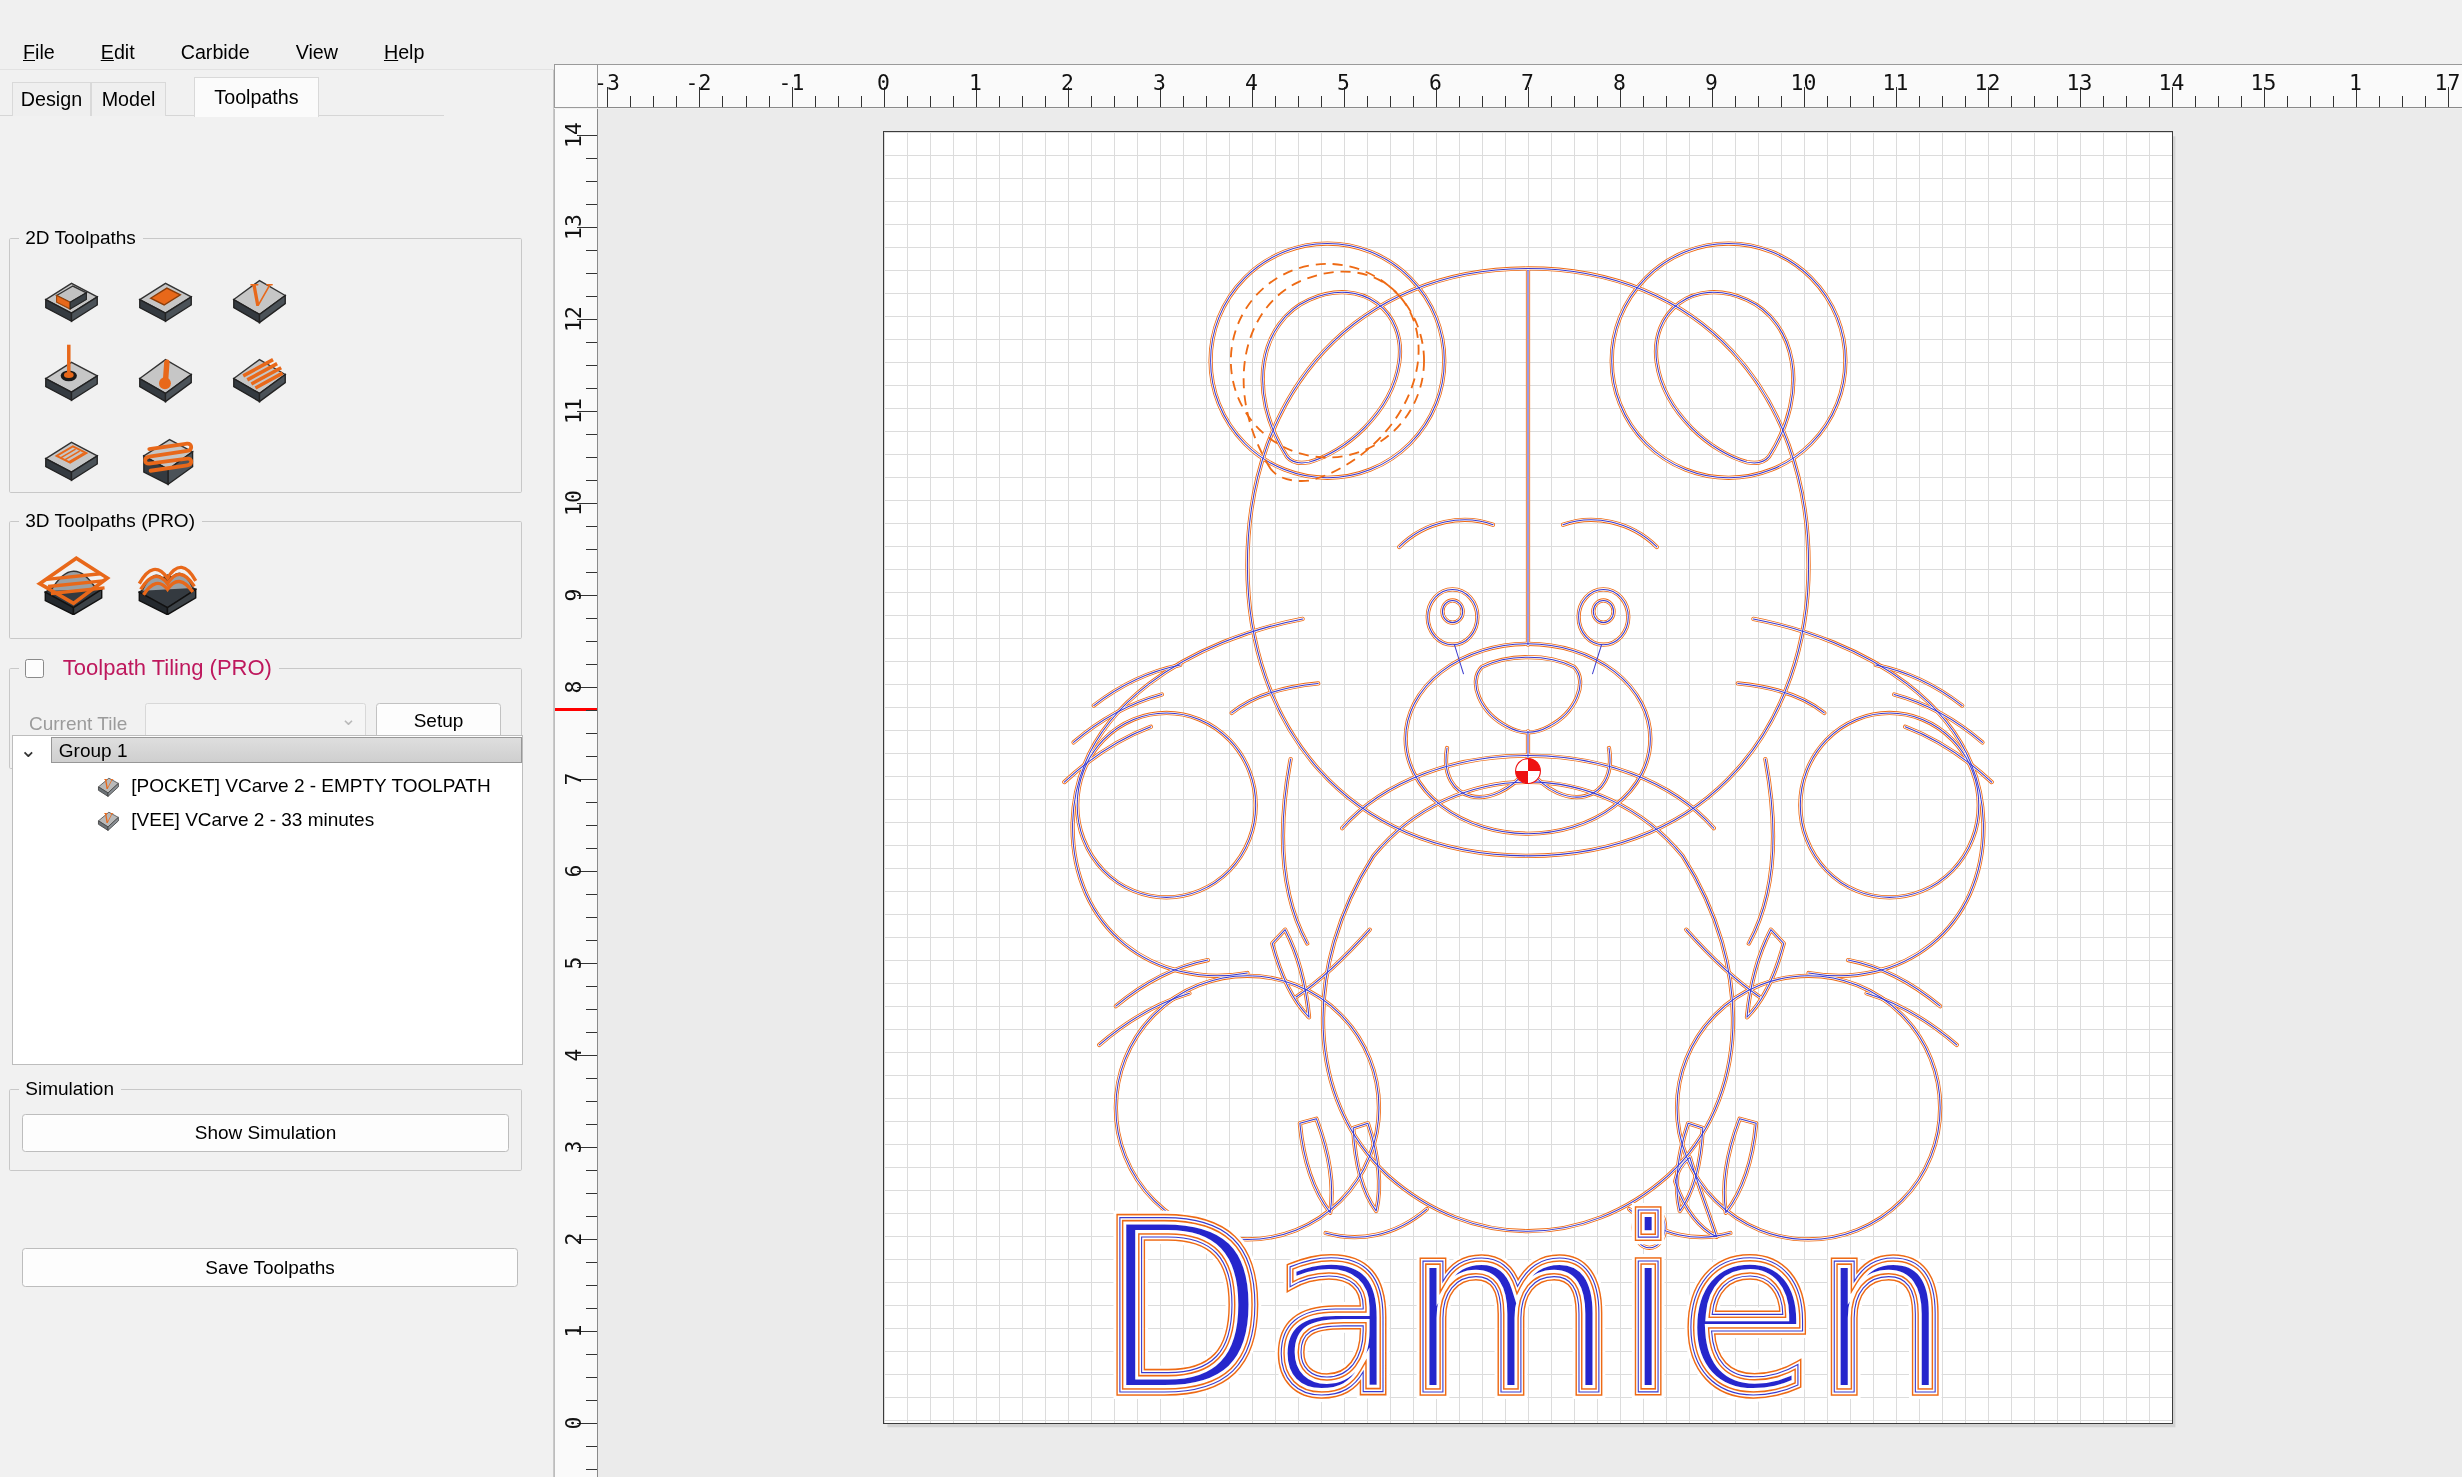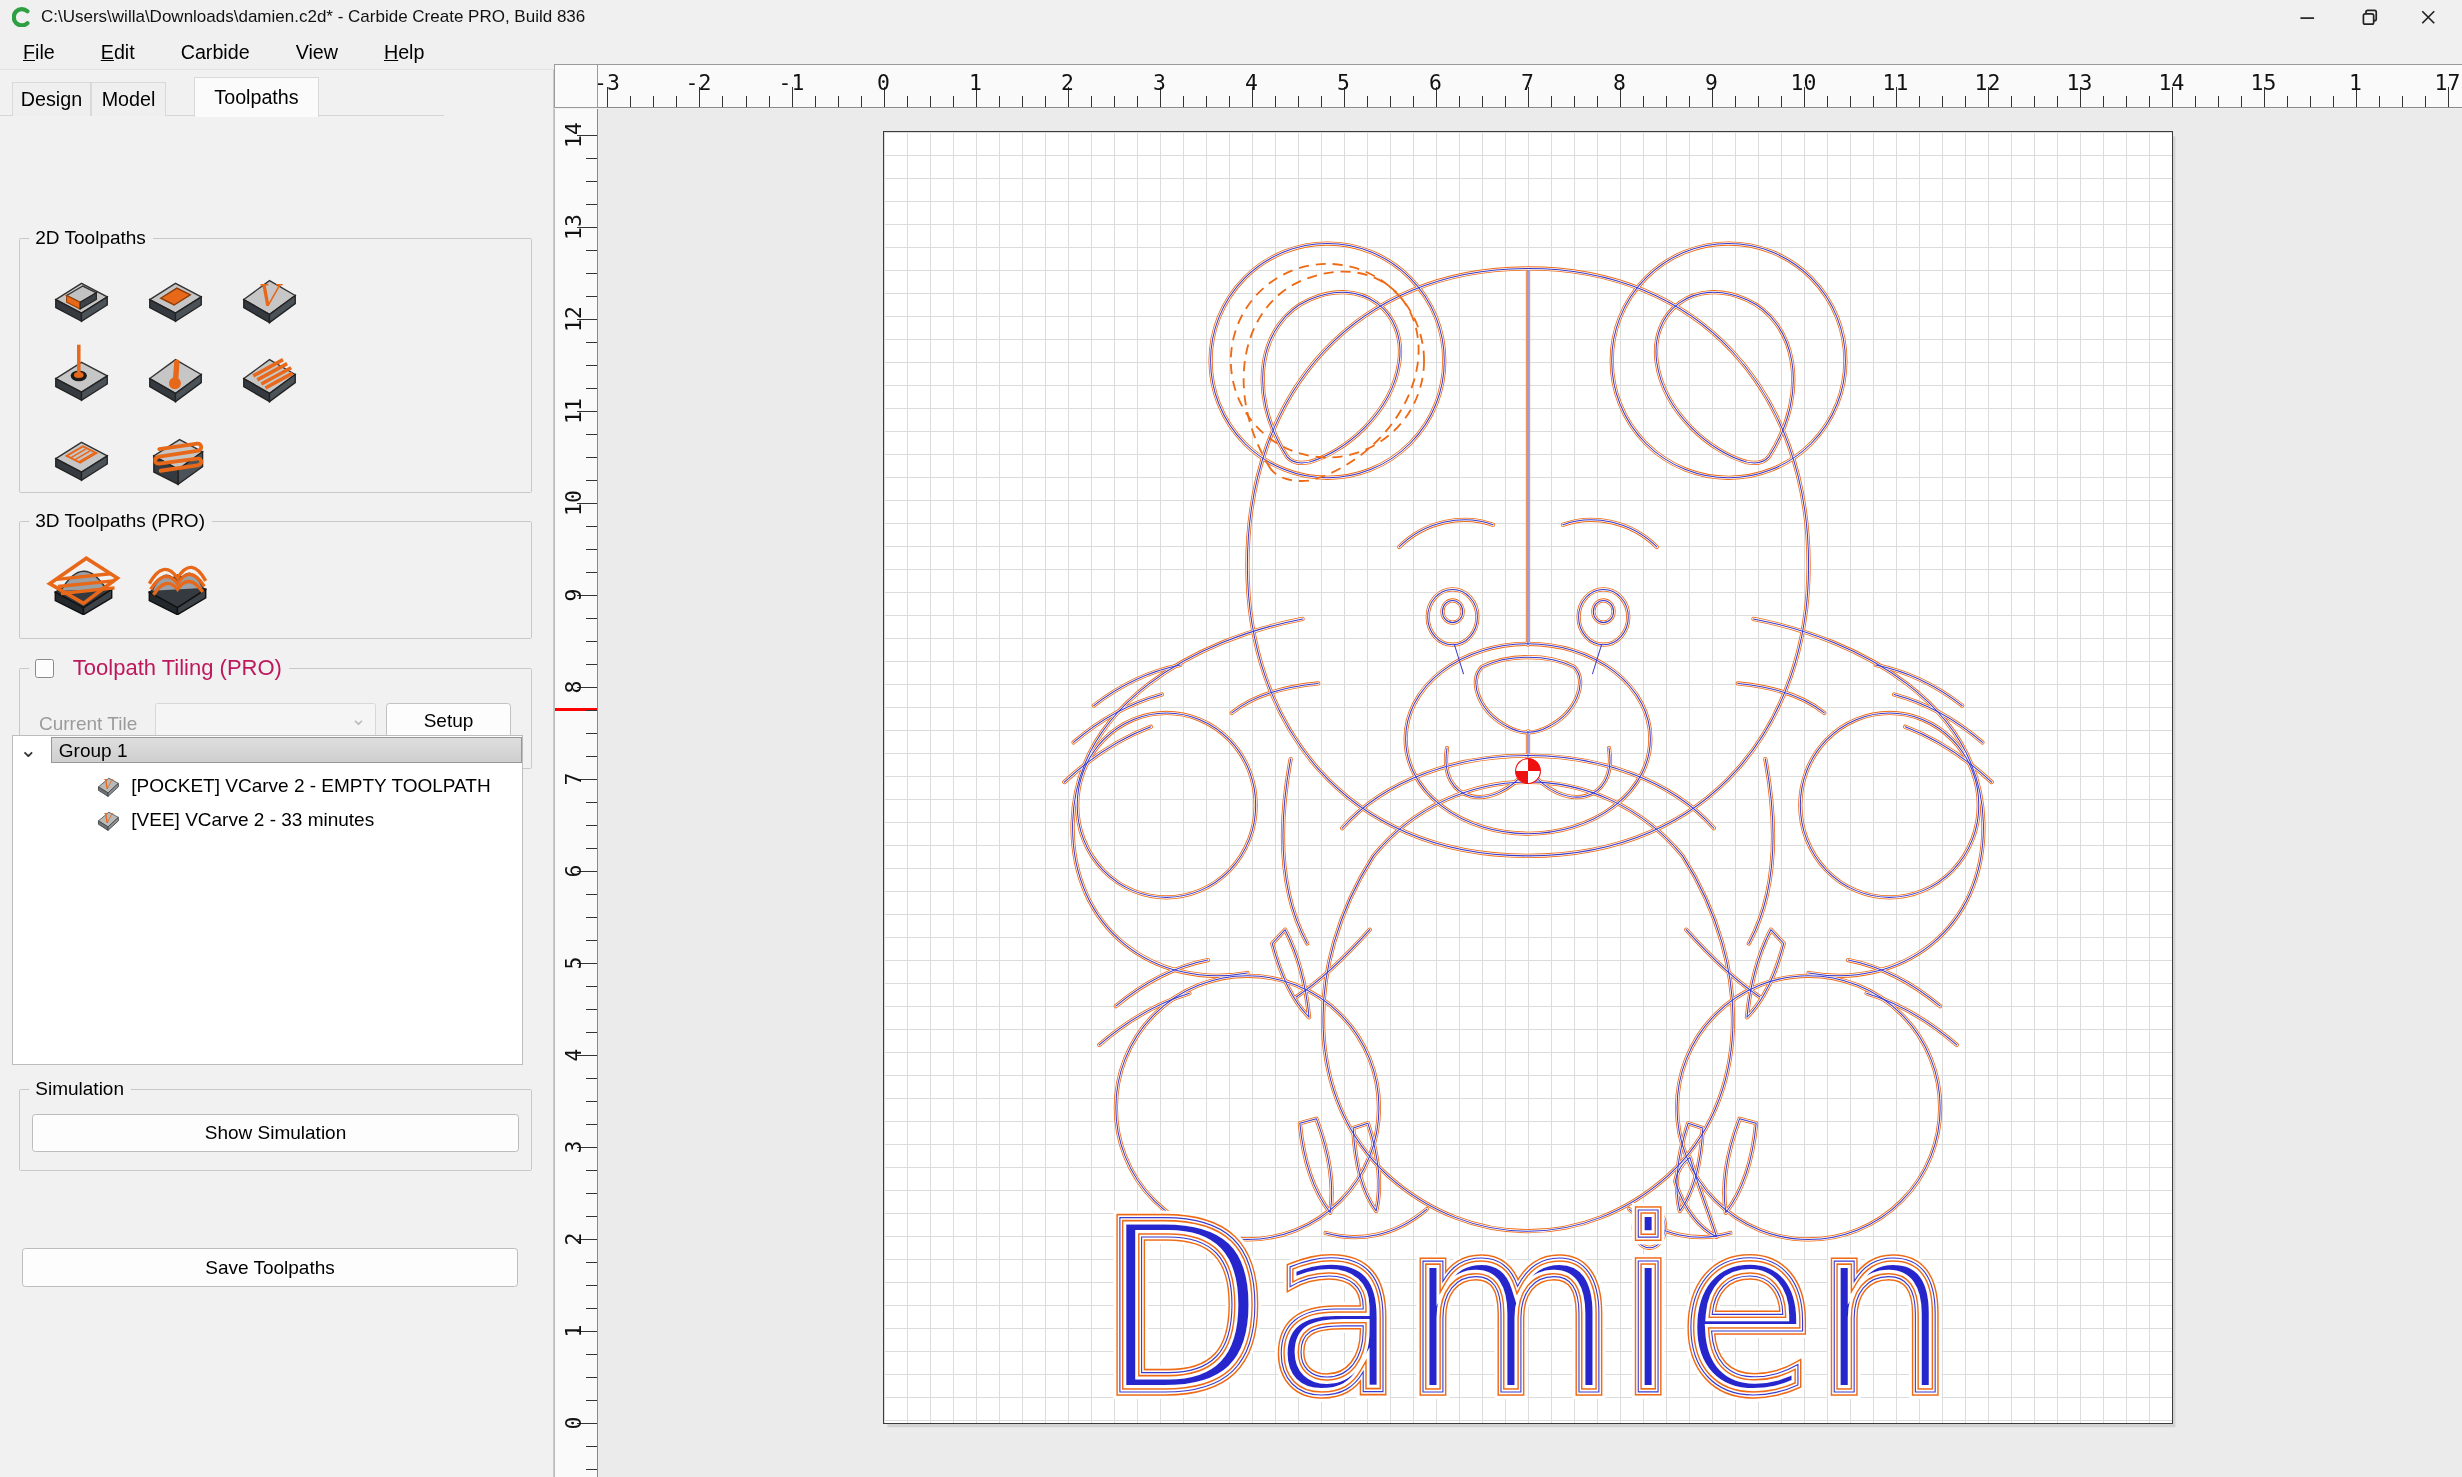--- a/index.html
+++ b/index.html
@@ -24,21 +24,21 @@
   #panel { position:absolute; left:0; top:70px; width:554px; height:1407px; background:#f1f1f1;
     border-right:0.9px solid #c9c9c9; }
   #tabbar { position:absolute; left:0; top:5.1px; width:444px; height:41px; border-bottom:0.9px solid #d6d6d6; }
   .tab { position:absolute; top:6.8px; height:34px; background:#efefef; border:0.9px solid #d9d9d9; border-bottom:none;
     font-size:19.7px; text-align:center; line-height:32.5px; color:#000; }
   .tab.active { top:1.7px; height:40px; background:#fbfbfb; line-height:38px; z-index:2; }
   #tab-design { left:12px; width:79px; }
   #tab-model  { left:91px; width:75px;text-align:center; }
   #tab-toolpaths { left:194px; width:125px; }
 
-  .groupbox { position:absolute; left:19px; width:513px; border:0.9px solid #c8c8c8; border-radius:1.7px; }
+  .groupbox { position:absolute; left:9px; width:513px; border:0.9px solid #c8c8c8; border-radius:1.7px; }
   .groupbox > .gb-label { position:absolute; top:-12px; left:8.5px; background:#f1f1f1; padding:0 6.8px;
     font-size:19px; color:#000; white-space:nowrap; }
   #group-2d { top:168px; height:255px; }
   #group-3d { top:451px; height:118px; }
   #group-tiling { top:598px; height:101px; }
   #group-sim { top:1019px; height:82px; }
 
   .toolbtn { position:absolute; width:65px; height:65px; cursor:pointer; }
   .toolbtn svg { width:100%; height:100%; }
   .toolbtn3d { position:absolute; width:79px; height:74px; cursor:pointer; }
@@ -101,42 +101,20 @@
   .sb { stroke:#3a3ace; stroke-width:0.011px; }
   .sdash { stroke:#ee6a14; stroke-width:0.02px; fill:none; stroke-dasharray:0.11 0.075; }
   .sblue-only { stroke:#3a3ace; stroke-width:0.011px; fill:none; }
   .ltr { font-family:"DejaVu Sans", sans-serif; font-weight:normal; }
 </style>
 </head>
 <body>
 
 <div id="window">
 
-  <div id="titlebar">
-    <svg id="app-icon" viewBox="0 0 24 24">
-      <path d="M18,5 A9.5,9.5 0 1 0 18,19" fill="none" stroke="#2ea043" stroke-width="5" stroke-linecap="round"></path>
-    </svg>
-    <span id="title-text">C:\Users\willa\Downloads\damien.c2d* - Carbide Create PRO, Build 836</span>
-    <div class="winbtn" id="btn-min">
-      <svg width="20.5" height="20.5" viewBox="0 0 24 24">
-          <line x1="4" y1="13" x2="20" y2="13" stroke="#222" stroke-width="2"></line>
-        </svg>
-    </div>
-    <div class="winbtn" id="btn-restore">
-      <svg width="20.5" height="20.5" viewBox="0 0 24 24">
-        <rect x="7" y="4" width="12" height="12" rx="2" fill="none" stroke="#222" stroke-width="2"></rect>
-        <rect x="4" y="8" width="12" height="12" rx="2" fill="#f0f0f0" stroke="#222" stroke-width="2"></rect>
-      </svg>
-    </div>
-    <div class="winbtn" id="btn-close">
-      <svg width="20.5" height="20.5" viewBox="0 0 24 24">
-        <path d="M5,5 L19,19 M19,5 L5,19" stroke="#222" stroke-width="2"></path>
-      </svg>
-    </div>
-  </div>
 
   <div id="menubar">
     <div class="menu-item"><span class="accel">F</span><span>ile</span></div>
     <div class="menu-item"><span class="accel">E</span><span>dit</span></div>
     <div class="menu-item"><span class="accel"></span><span>Carbide</span></div>
     <div class="menu-item"><span class="accel"></span><span>View</span></div>
     <div class="menu-item"><span class="accel">H</span><span>elp</span></div>
   </div>
 
   <div id="panel">

